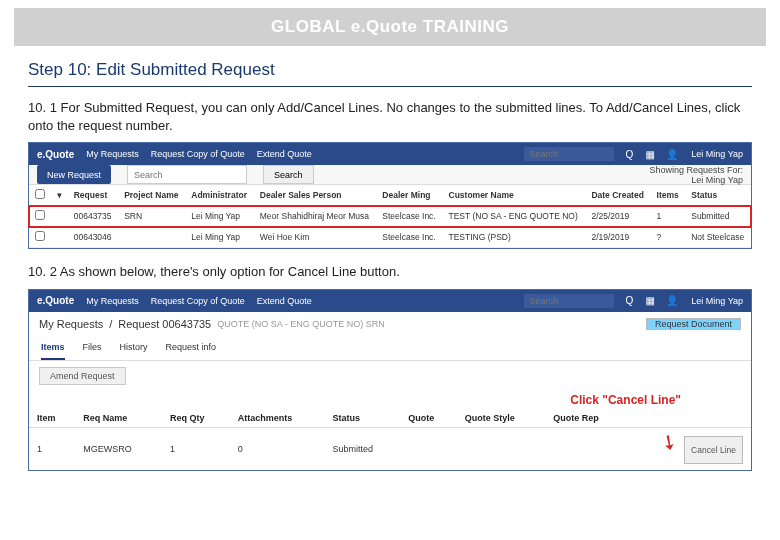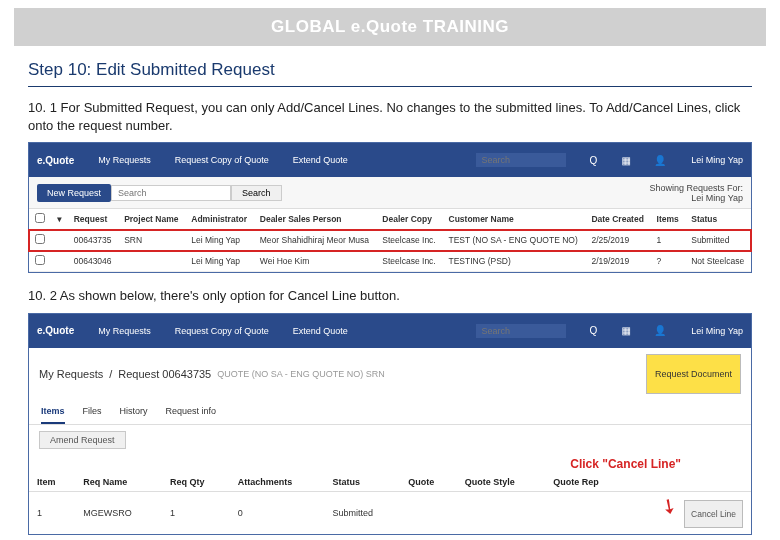--- a/index.html
+++ b/index.html
@@ -3,41 +3,41 @@
 <meta charset="utf-8">
 <style>
 *{margin:0;padding:0;box-sizing:border-box;font-family:Arial,Helvetica,sans-serif}
 body{width:780px;height:540px;background:#fff}
 .header-bar{background:#d0d0d0;height:38px;margin:8px 14px 0;display:flex;align-items:center;justify-content:center}
 .header-title{color:#fff;font-weight:bold;font-size:17px;letter-spacing:.5px}
 .content{padding:14px 28px}
 .step-title{color:#1a3a6e;font-size:17px;font-weight:normal;border-bottom:1px solid #1a3a6e;padding-bottom:6px;margin-bottom:12px}
 .instr{font-size:13px;color:#222;line-height:1.35;margin-bottom:8px}
 .shot{border:1px solid #4a6aa5;padding:0;margin-bottom:14px;font-size:9px}
-.topbar{background:#2a4a8a;color:#fff;display:flex;align-items:center;height:34px;padding:0 8px;gap:24px}
+.topbar{background:#2a4a8a;color:#fff;display:flex;align-items:center;height:22px;padding:0 8px;gap:12px}
 .topbar .brand{font-weight:bold;font-size:10px}
 .topbar .navitem{font-size:9px}
 .topbar .spacer{flex:1}
 .topbar .searchbox{background:#3a5a9a;border:none;color:#fff;padding:2px 6px;font-size:9px;width:90px}
 .topbar .ico{font-size:10px}
-.subbar{background:#f7f7f7;display:flex;align-items:center;height:32px;padding:0 8px;gap:0;border-bottom:1px solid #ddd}
+.subbar{background:#f7f7f7;display:flex;height:20px;padding:0 8px;gap:16px;border-bottom:1px solid #ddd}
 .btn-new{background:#2a4a8a;color:#fff;border:none;padding:4px 10px;font-size:9px;border-radius:2px}
 .searchfield{border:1px solid #ccc;padding:2px 6px;font-size:9px;width:120px}
 .searchbtn{border:1px solid #ccc;background:#f0f0f0;padding:2px 10px;font-size:9px}
 .showing{font-size:9px;color:#444;text-align:right}
 .showing-sub{font-size:9px;color:#444;text-align:right}
 .subbar .right{margin-left:auto}
 .tbl{width:100%;border-collapse:collapse;font-size:8.5px}
 .tbl th{text-align:left;padding:4px 6px;color:#333;font-weight:bold;border-bottom:1px solid #ddd}
 .tbl td{padding:4px 6px;color:#333;border-bottom:1px solid #eee}
 .hl-row{outline:2px solid #d62424;outline-offset:-1px}
 .link-blue{color:#2a4a8a}
 .crumb{padding:6px 10px;font-size:11px;color:#333;display:flex;align-items:center;gap:6px}
 .crumb .muted{color:#999;font-size:9px}
-.reqdoc{margin-left:auto;border:1px solid #bbb;background:#fde047;padding:14px 8px;font-size:9px;color:#333}
+.reqdoc{margin-left:auto;border:1px solid #bbb;background:#7dd3fc;padding:0 8px;font-size:9px;color:#333}
 .tabs{display:flex;gap:18px;padding:0 12px;border-bottom:1px solid #ddd;font-size:9px}
 .tabs div{padding:6px 0;color:#333}
 .tabs .active{color:#1a3a7a;font-weight:bold;border-bottom:2px solid #1a3a7a}
 .amend{padding:6px 10px}
 .amend-btn{border:1px solid #c8c8c8;background:#f0f0f0;padding:3px 10px;font-size:9px;color:#555}
 .tbl2{width:100%;border-collapse:collapse;font-size:9px}
 .tbl2 th{text-align:left;padding:4px 8px;color:#222;font-weight:bold;border-bottom:1px solid #ddd}
 .tbl2 td{padding:6px 8px;color:#333}
 .cancel-line{border:1px solid #bbb;background:#efefef;padding:8px 6px;font-size:8.5px;color:#555}
 .callout{color:#d62424;font-weight:bold;font-size:12px;text-align:right;padding:2px 70px 2px 0}
@@ -79,21 +79,21 @@
     </div>
     <table class="tbl">
       <thead>
           <tr>
         <th><input type="checkbox" class="cb" style=""></th>
         <th>▾</th>
         <th>Request</th>
         <th>Project Name</th>
         <th>Administrator</th>
         <th>Dealer Sales Person</th>
-        <th>Dealer Copy</th>
+        <th>Dealer Ming</th>
         <th>Customer Name</th>
         <th>Date Created</th>
         <th>Items</th>
         <th>Status</th>
       </tr>
         </thead>
       <tbody>
         <tr class="hl-row">
           <td><input type="checkbox" class="cb" style=""></td>
             <td></td>

